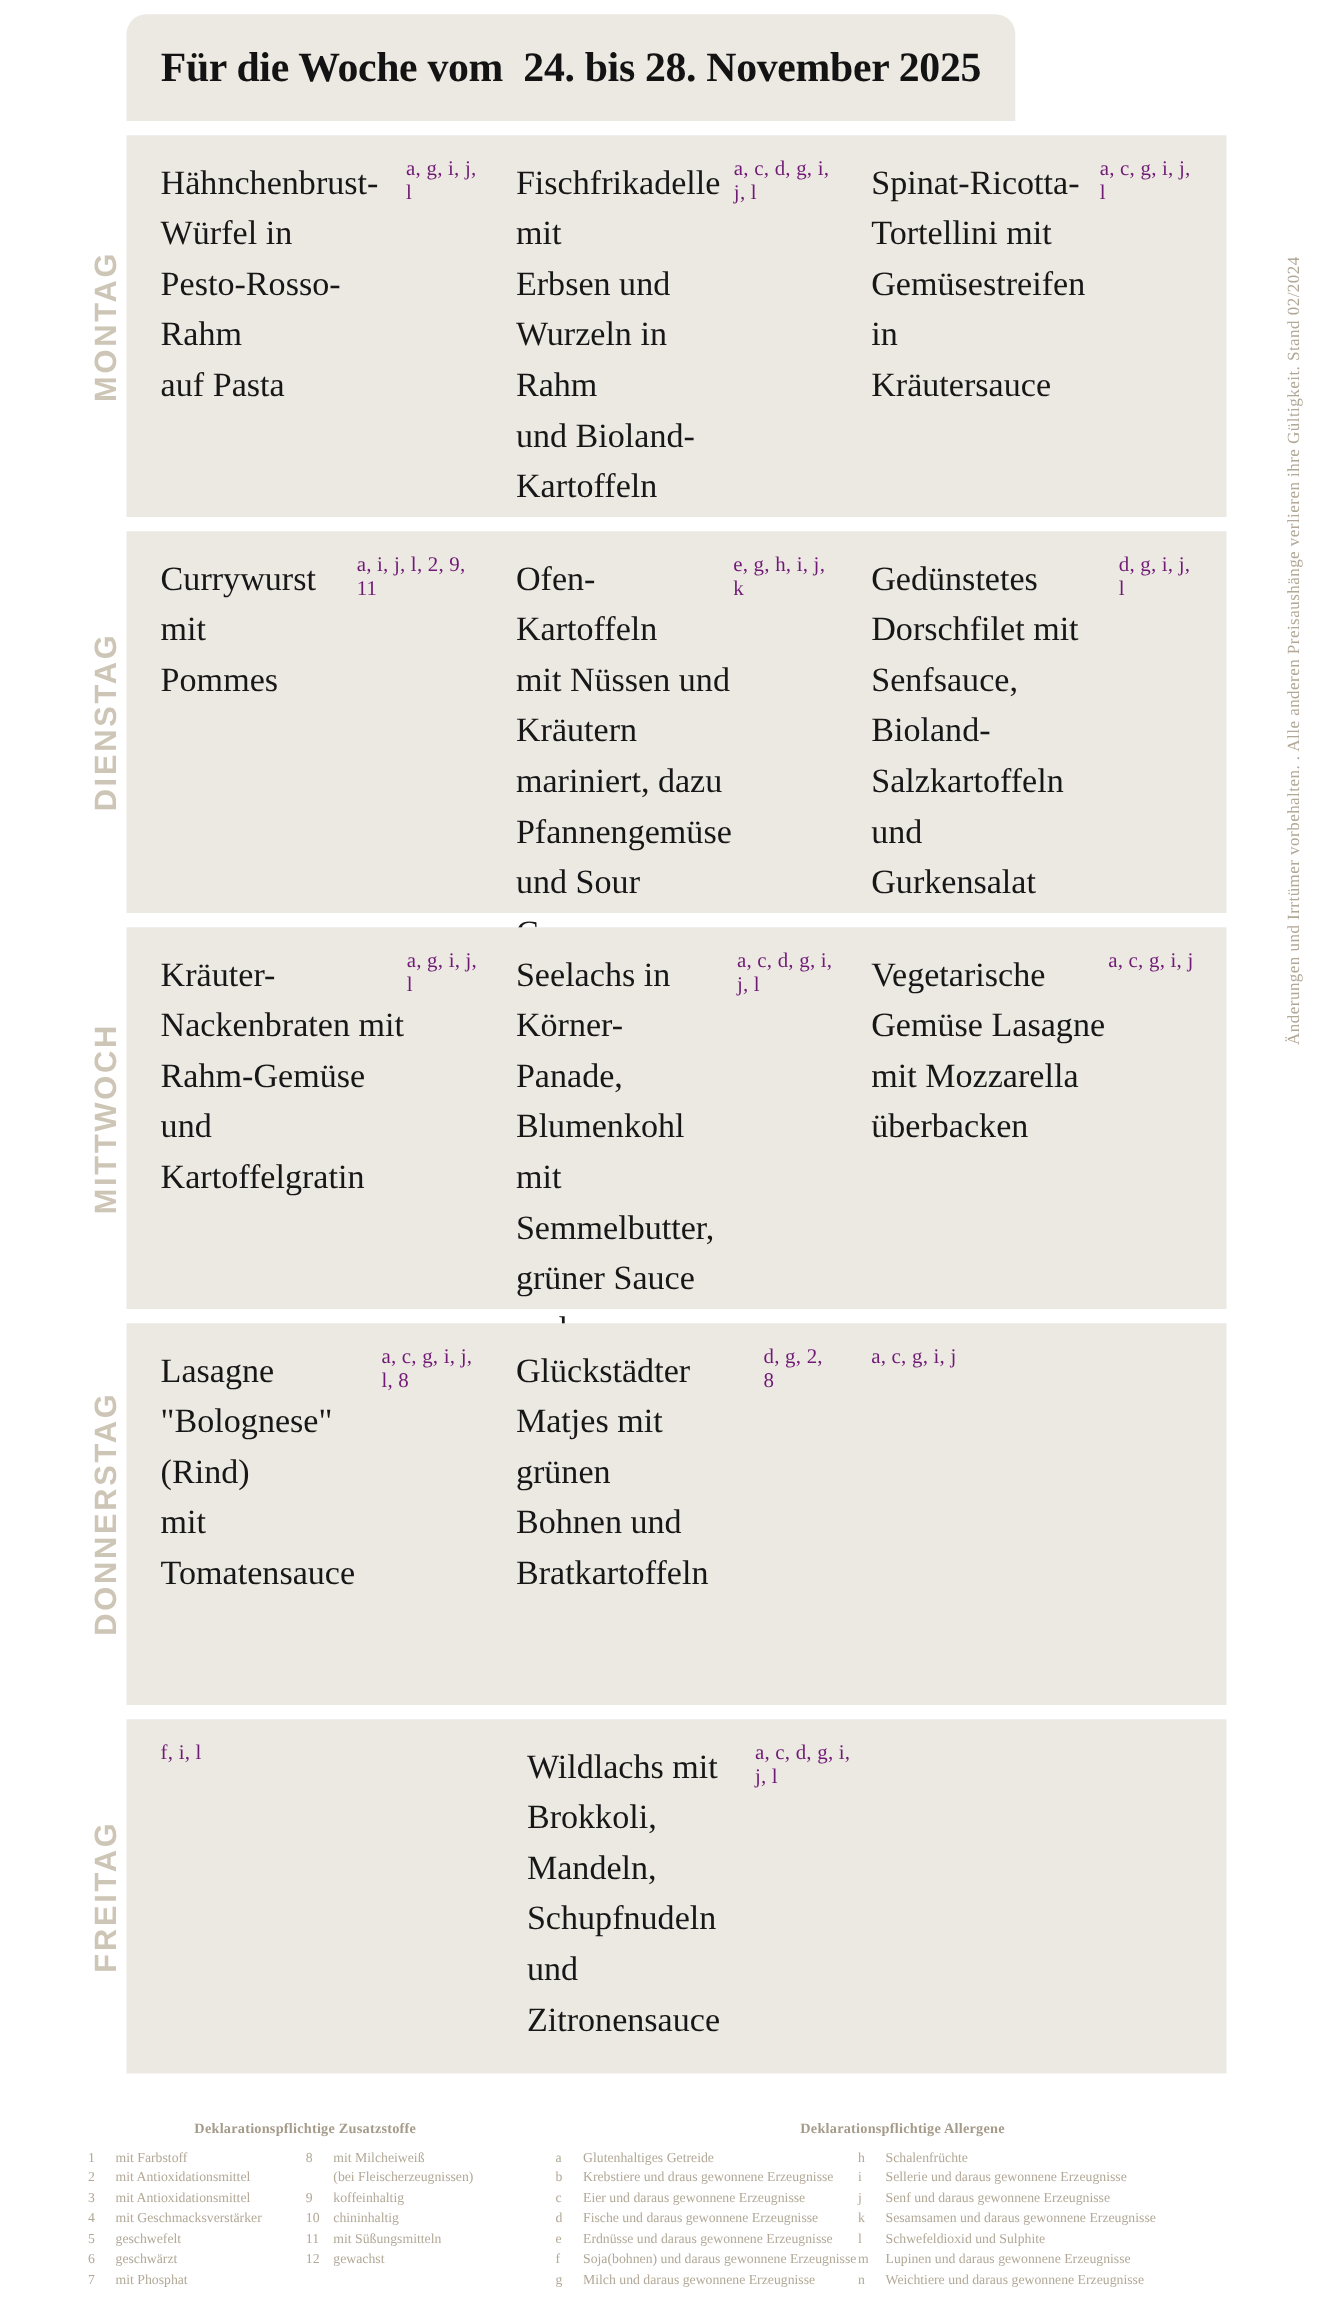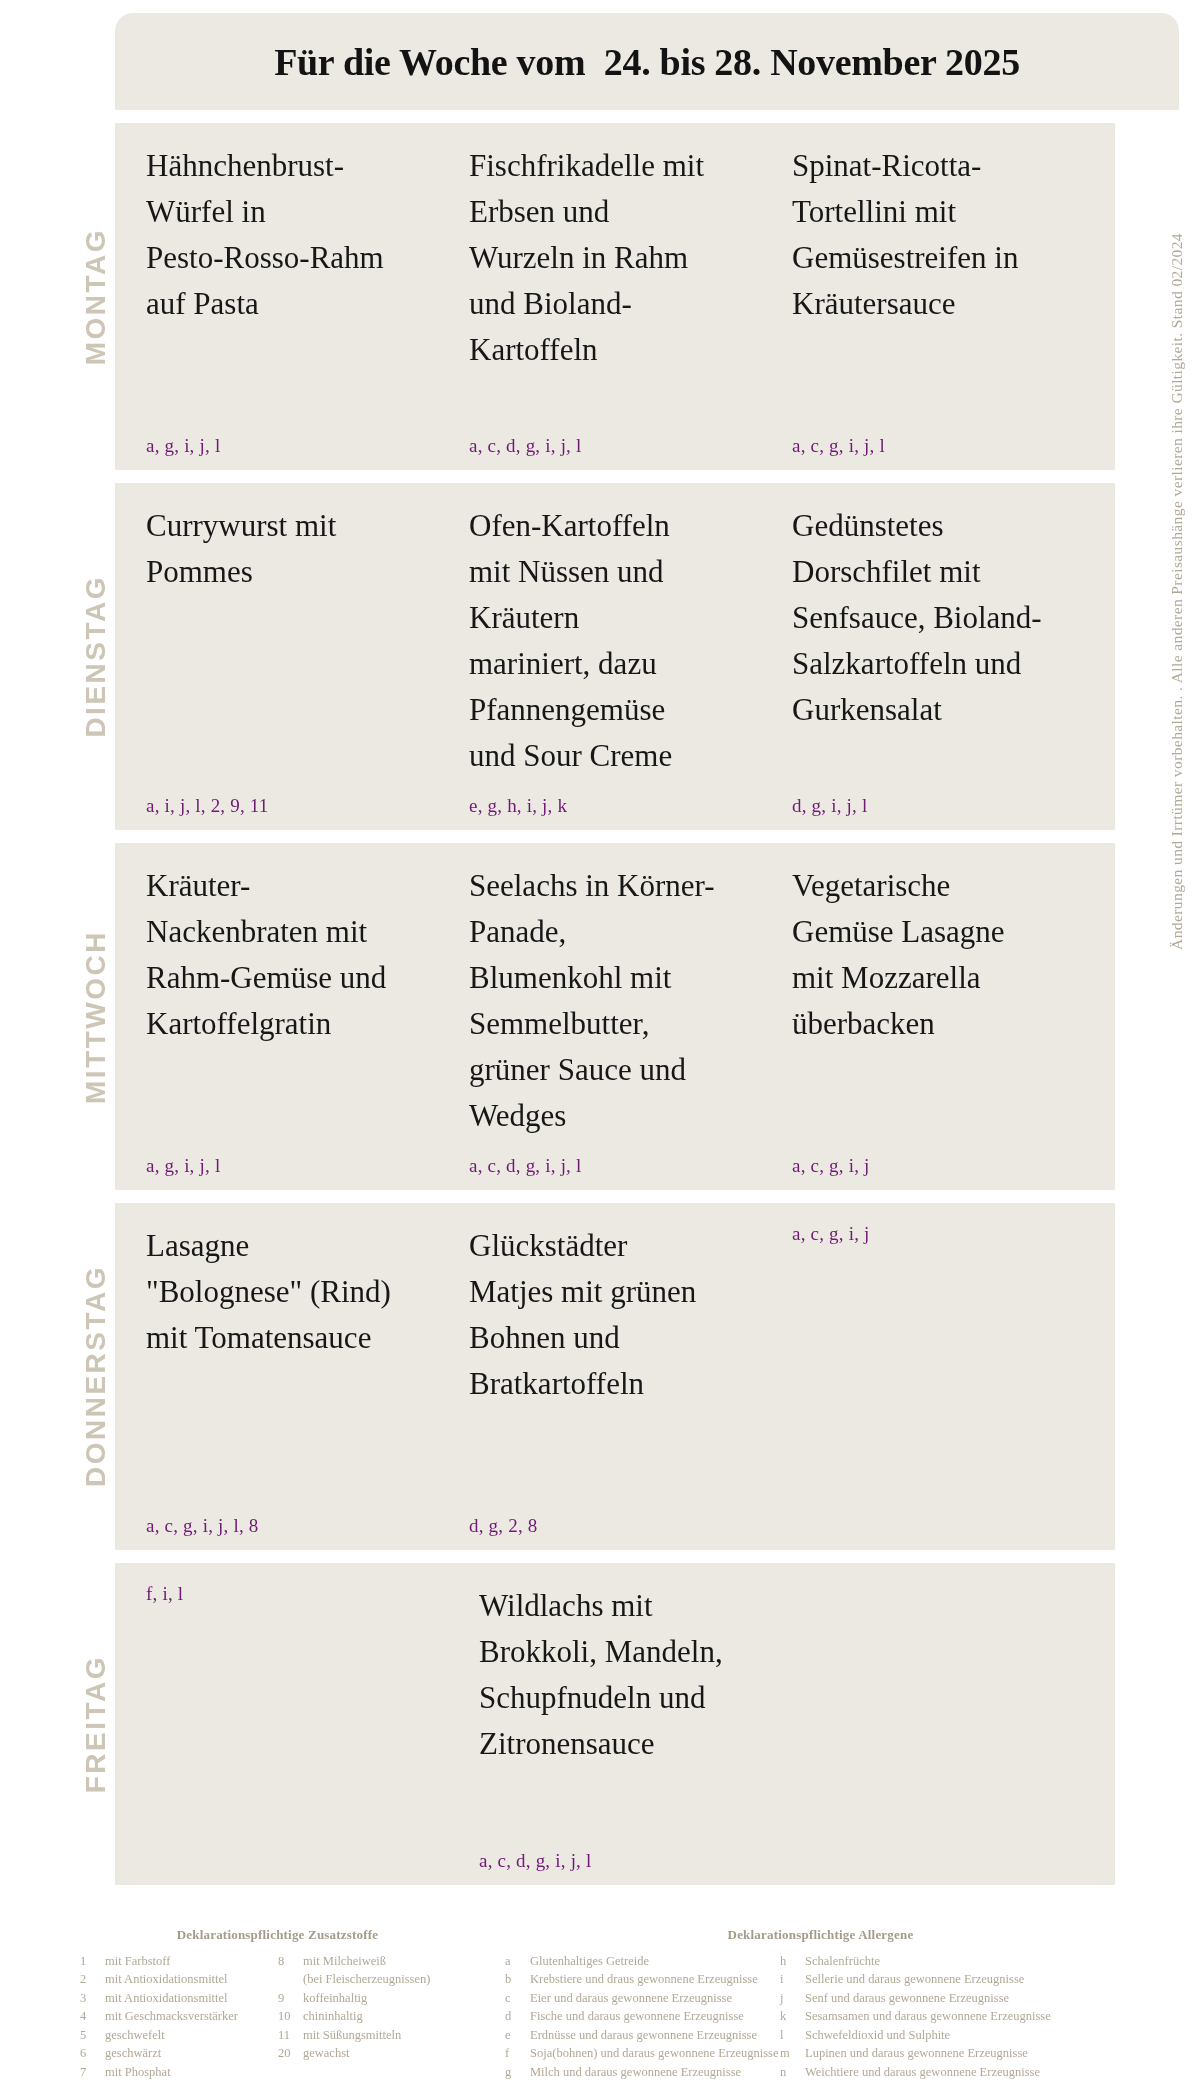--- a/index.html
+++ b/index.html
@@ -1,32 +1,32 @@
 <!DOCTYPE html>
 <html><head>
 <meta charset="utf-8">
 <style>
   html,body{margin:0;padding:0;background:#ffffff;}
   .page{position:relative;width:1200px;height:2100px;background:#ffffff;overflow:hidden;
         font-family:"Liberation Serif",serif;}
 
   
-  .header-box{position:absolute;left:115px;top:13px;width:1064px;height:97px;background:#ece9e3;
+  .header-box{position:absolute;left:115px;top:13px;width:808px;height:97px;background:#ece9e3;
               border-radius:18px 18px 0 0;display:flex;align-items:center;justify-content:center;}
   .title{font-size:38px;font-weight:700;color:#131313;margin:0;white-space:pre;letter-spacing:-0.3px;}
 
   
   .day-row{position:absolute;left:76px;display:flex;}
   .label-wrap{width:39px;display:flex;align-items:center;justify-content:center;}
   .label-text{writing-mode:vertical-rl;transform:rotate(180deg);
               font-family:"Liberation Sans",sans-serif;font-weight:700;font-size:28px;
               letter-spacing:2.5px;color:#cdc5b5;}
   .row-box{width:1000px;height:100%;background:#ece9e3;box-sizing:border-box;
            padding:20px 0 13px 31px;display:flex;}
-  .menu-col{width:303px;margin-right:30px;display:flex;flex-direction:column;justify-content:space-between;}
+  .menu-col{width:303px;margin-right:30px;display:flex;flex-direction:row;justify-content:space-between;}
   .dish{font-size:31px;line-height:46px;color:#171717;white-space:pre-line;}
   .codes{font-size:19px;color:#701a75;letter-spacing:0.2px;}
 
   
   .side-note-wrap{position:absolute;left:1158px;top:125px;width:38px;height:825px;
                   display:flex;align-items:flex-end;justify-content:center;}
   .side-note{writing-mode:vertical-rl;transform:rotate(180deg);font-size:15.5px;
              letter-spacing:0.4px;color:#b2a897;white-space:nowrap;}
 
   
@@ -242,21 +242,21 @@
             </div>
           <div class="f-item">
               <span class="f-key">10</span>
               <span class="f-text">chininhaltig</span>
             </div>
           <div class="f-item">
               <span class="f-key">11</span>
               <span class="f-text">mit Süßungsmitteln</span>
             </div>
           <div class="f-item">
-              <span class="f-key">20</span>
+              <span class="f-key">12</span>
               <span class="f-text">gewachst</span>
             </div>
         </div>
       </div>
     </div>
 
     <div class="f-block-all">
       <div class="f-head">
         <span class="f-head-label">Deklarationspflichtige Allergene</span>
         <span class="f-rule"></span>

